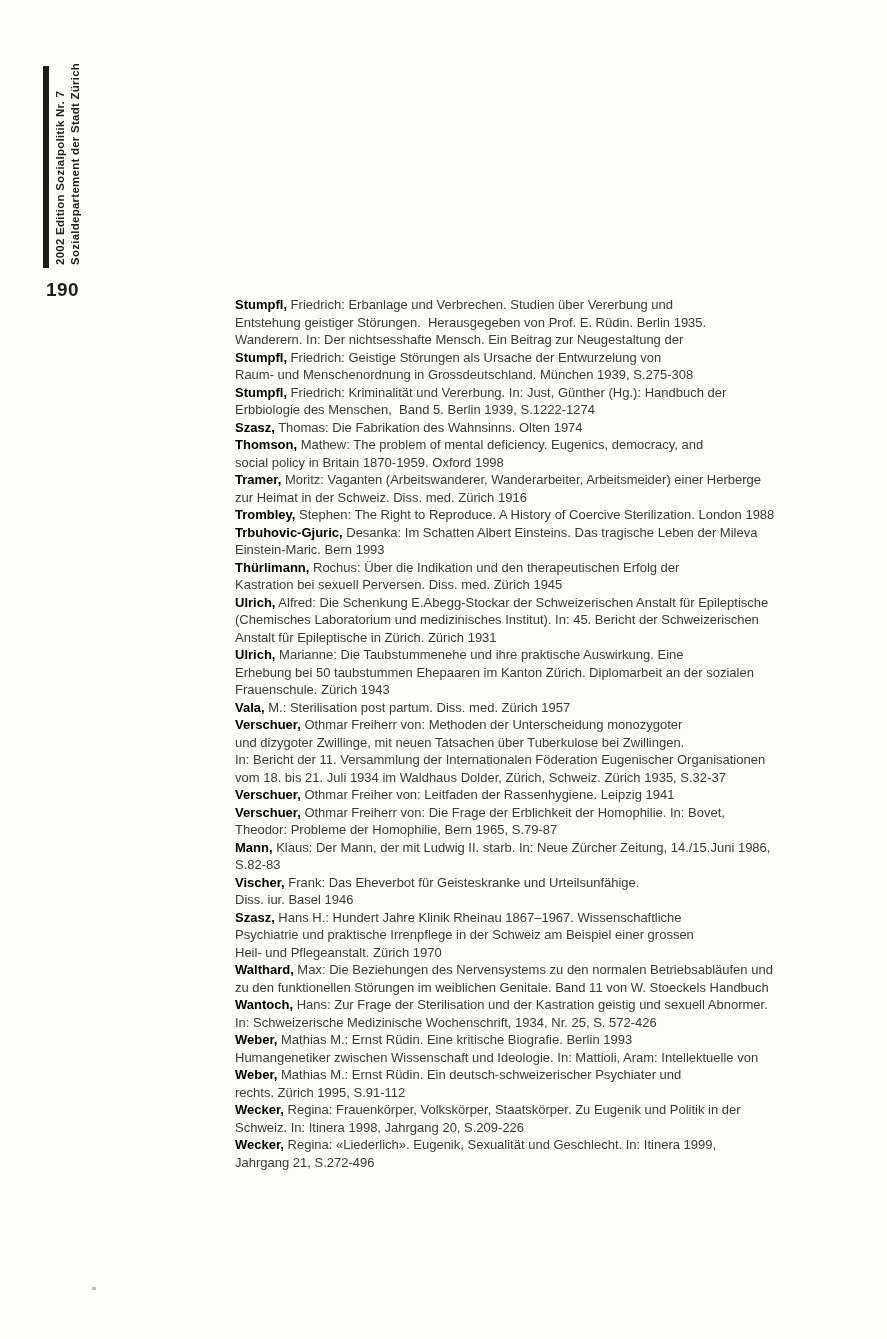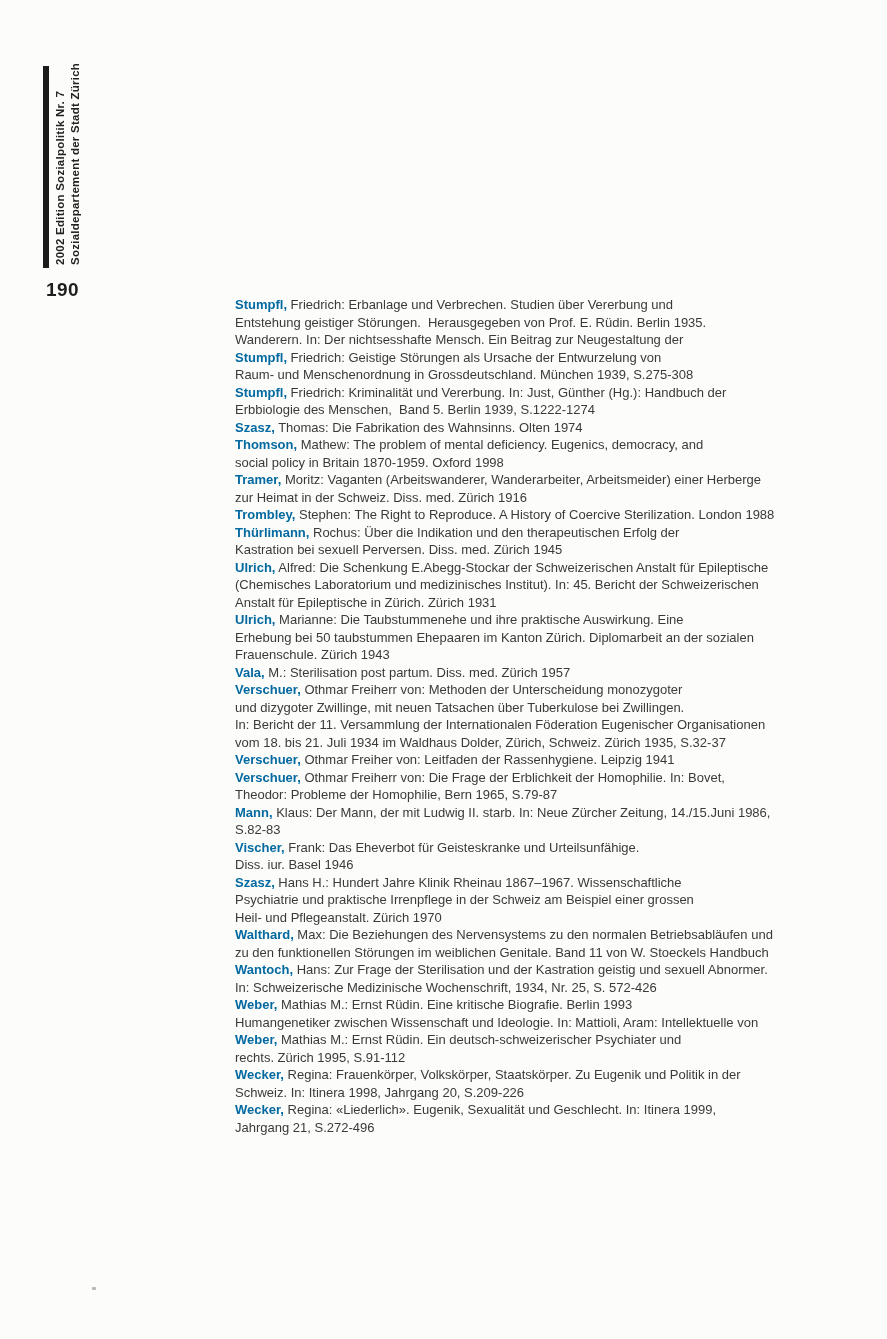--- a/index.html
+++ b/index.html
@@ -59,21 +59,21 @@
     font-size: 13px;
     line-height: 17.5px;
     color: #3a3a3a;
   }
   .bib .line {
     white-space: pre;
     height: 17.5px;
   }
   .bib strong {
     font-weight: bold;
-    color: #0369a1;
+    color: #000000;
   }
   
   .speck {
     position: absolute;
     left: 92px;
     top: 1287px;
     width: 4px;
     height: 3px;
     background: #b9b9b4;
     border-radius: 1px;
@@ -114,20 +114,24 @@
         <div class="line">social policy in Britain 1870-1959. Oxford 1998</div>
       </div>
       <div class="entry">
         <div class="line"><strong>Tramer,</strong> Moritz: Vaganten (Arbeitswanderer, Wanderarbeiter, Arbeitsmeider) einer Herberge</div>
         <div class="line">zur Heimat in der Schweiz. Diss. med. Zürich 1916</div>
       </div>
       <div class="entry">
         <div class="line"><strong>Trombley,</strong> Stephen: The Right to Reproduce. A History of Coercive Sterilization. London 1988</div>
       </div>
       <div class="entry">
+        <div class="line"><strong>Trbuhovic-Gjuric,</strong> Desanka: Im Schatten Albert Einsteins. Das tragische Leben der Mileva</div>
+        <div class="line">Einstein-Maric. Bern 1993</div>
+      </div>
+      <div class="entry">
         <div class="line"><strong>Thürlimann,</strong> Rochus: Über die Indikation und den therapeutischen Erfolg der</div>
         <div class="line">Kastration bei sexuell Perversen. Diss. med. Zürich 1945</div>
       </div>
       <div class="entry">
         <div class="line"><strong>Ulrich,</strong> Alfred: Die Schenkung E.Abegg-Stockar der Schweizerischen Anstalt für Epileptische</div>
         <div class="line">(Chemisches Laboratorium und medizinisches Institut). In: 45. Bericht der Schweizerischen</div>
         <div class="line">Anstalt für Epileptische in Zürich. Zürich 1931</div>
       </div>
       <div class="entry">
         <div class="line"><strong>Ulrich,</strong> Marianne: Die Taubstummenehe und ihre praktische Auswirkung. Eine</div>

